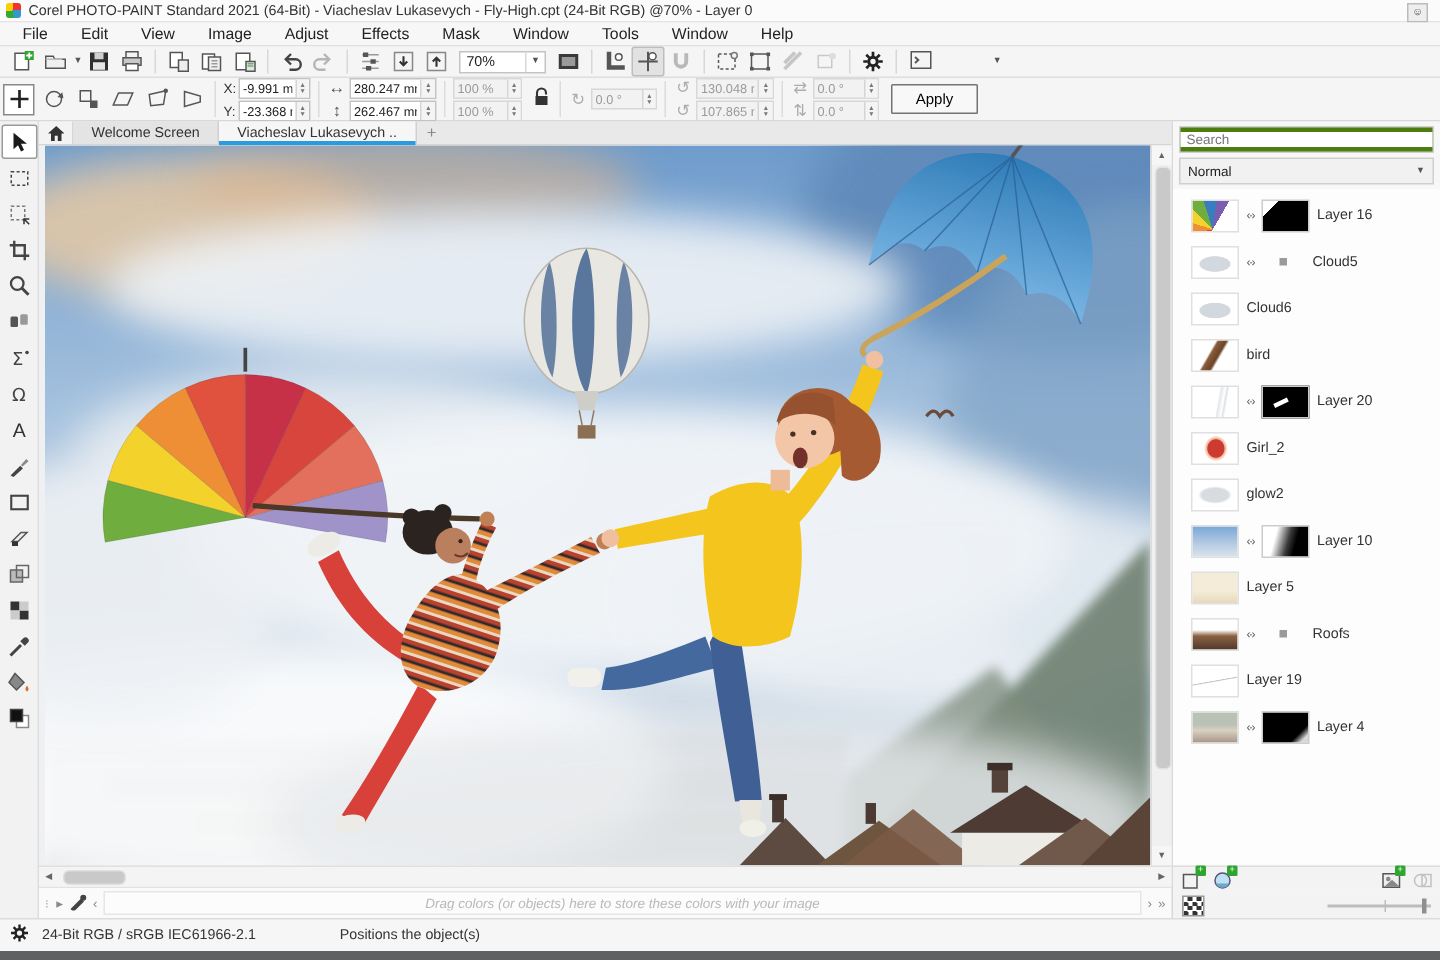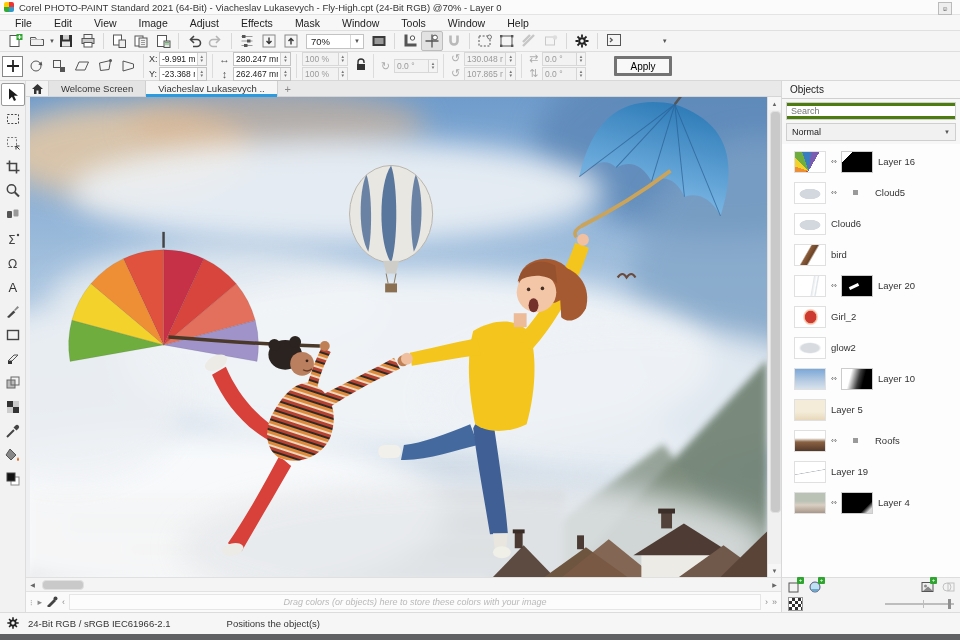--- a/index.html
+++ b/index.html
@@ -45,21 +45,21 @@
   .nf{display:flex;align-items:stretch;border:1px solid #c3c3c3;background:#fff;height:12px;}
   .nf input{border:0;outline:none;background:transparent;font-family:"Liberation Sans",sans-serif;
             font-size:8.5px;color:#222;padding:0 2px;width:100%;}
   .nf .sp{width:12px;border-left:1px solid #d5d5d5;display:flex;flex-direction:column;align-items:center;
           justify-content:center;line-height:4px;font-size:4.5px;color:#777;background:#f4f4f4;}
   .nf.dis{background:#f2f2f2;border-color:#d8d8d8;}
   .nf.dis input{color:#9a9a9a;}
   .nf.w46{width:46px}.nf.w56{width:56px}.nf.w50{width:50px}.nf.w44{width:44px}.nf.w42{width:42px}
   .picon{width:13px;display:flex;justify-content:center;color:#555;}
   .picon.dim{opacity:.45;}
-  #apply-btn{margin-left:28px;width:58px;height:20px;background:#f8f8f8;border:3px solid #737373;
+  #apply-btn{margin-left:8px;width:58px;height:20px;background:#f8f8f8;border:1px solid #737373;
              font-size:10px;display:flex;align-items:center;justify-content:center;border-radius:1px;}
   
   #main{left:0;top:81px;width:960px;height:531px;display:flex;}
   
   #toolbox{width:26px;background:#f2f2f2;border-right:1px solid #ddd;display:flex;flex-direction:column;
            align-items:center;padding-top:2px;box-sizing:border-box;gap:1px;}
   .tool{width:22px;height:21px;display:flex;align-items:center;justify-content:center;border:1px solid transparent;border-radius:2px;}
   .tool.active{background:#fff;border-color:#9a9a9a;}
   
   #center{flex:1;display:flex;flex-direction:column;min-width:0;}
@@ -781,21 +781,20 @@
       <span class="strip-arr">‹</span>
       <div id="strip-well">
         <span id="strip-hint">Drag colors (or objects) here to store these colors with your image</span>
       </div>
       <span class="strip-arr">›</span>
       <span class="strip-arr">»</span>
     </div>
   </div>
 
   <div id="docker">
-    <div id="docker-title">Objects</div>
     <div id="docker-search">
       <input placeholder="Search" style="">
     </div>
     <div id="merge-mode">
       <span>Normal</span>
       <span class="dd-arrow">▼</span>
     </div>
     <div id="layer-list">
         <div class="layer-row">
           <div class="thumb t-umbrella"></div>

